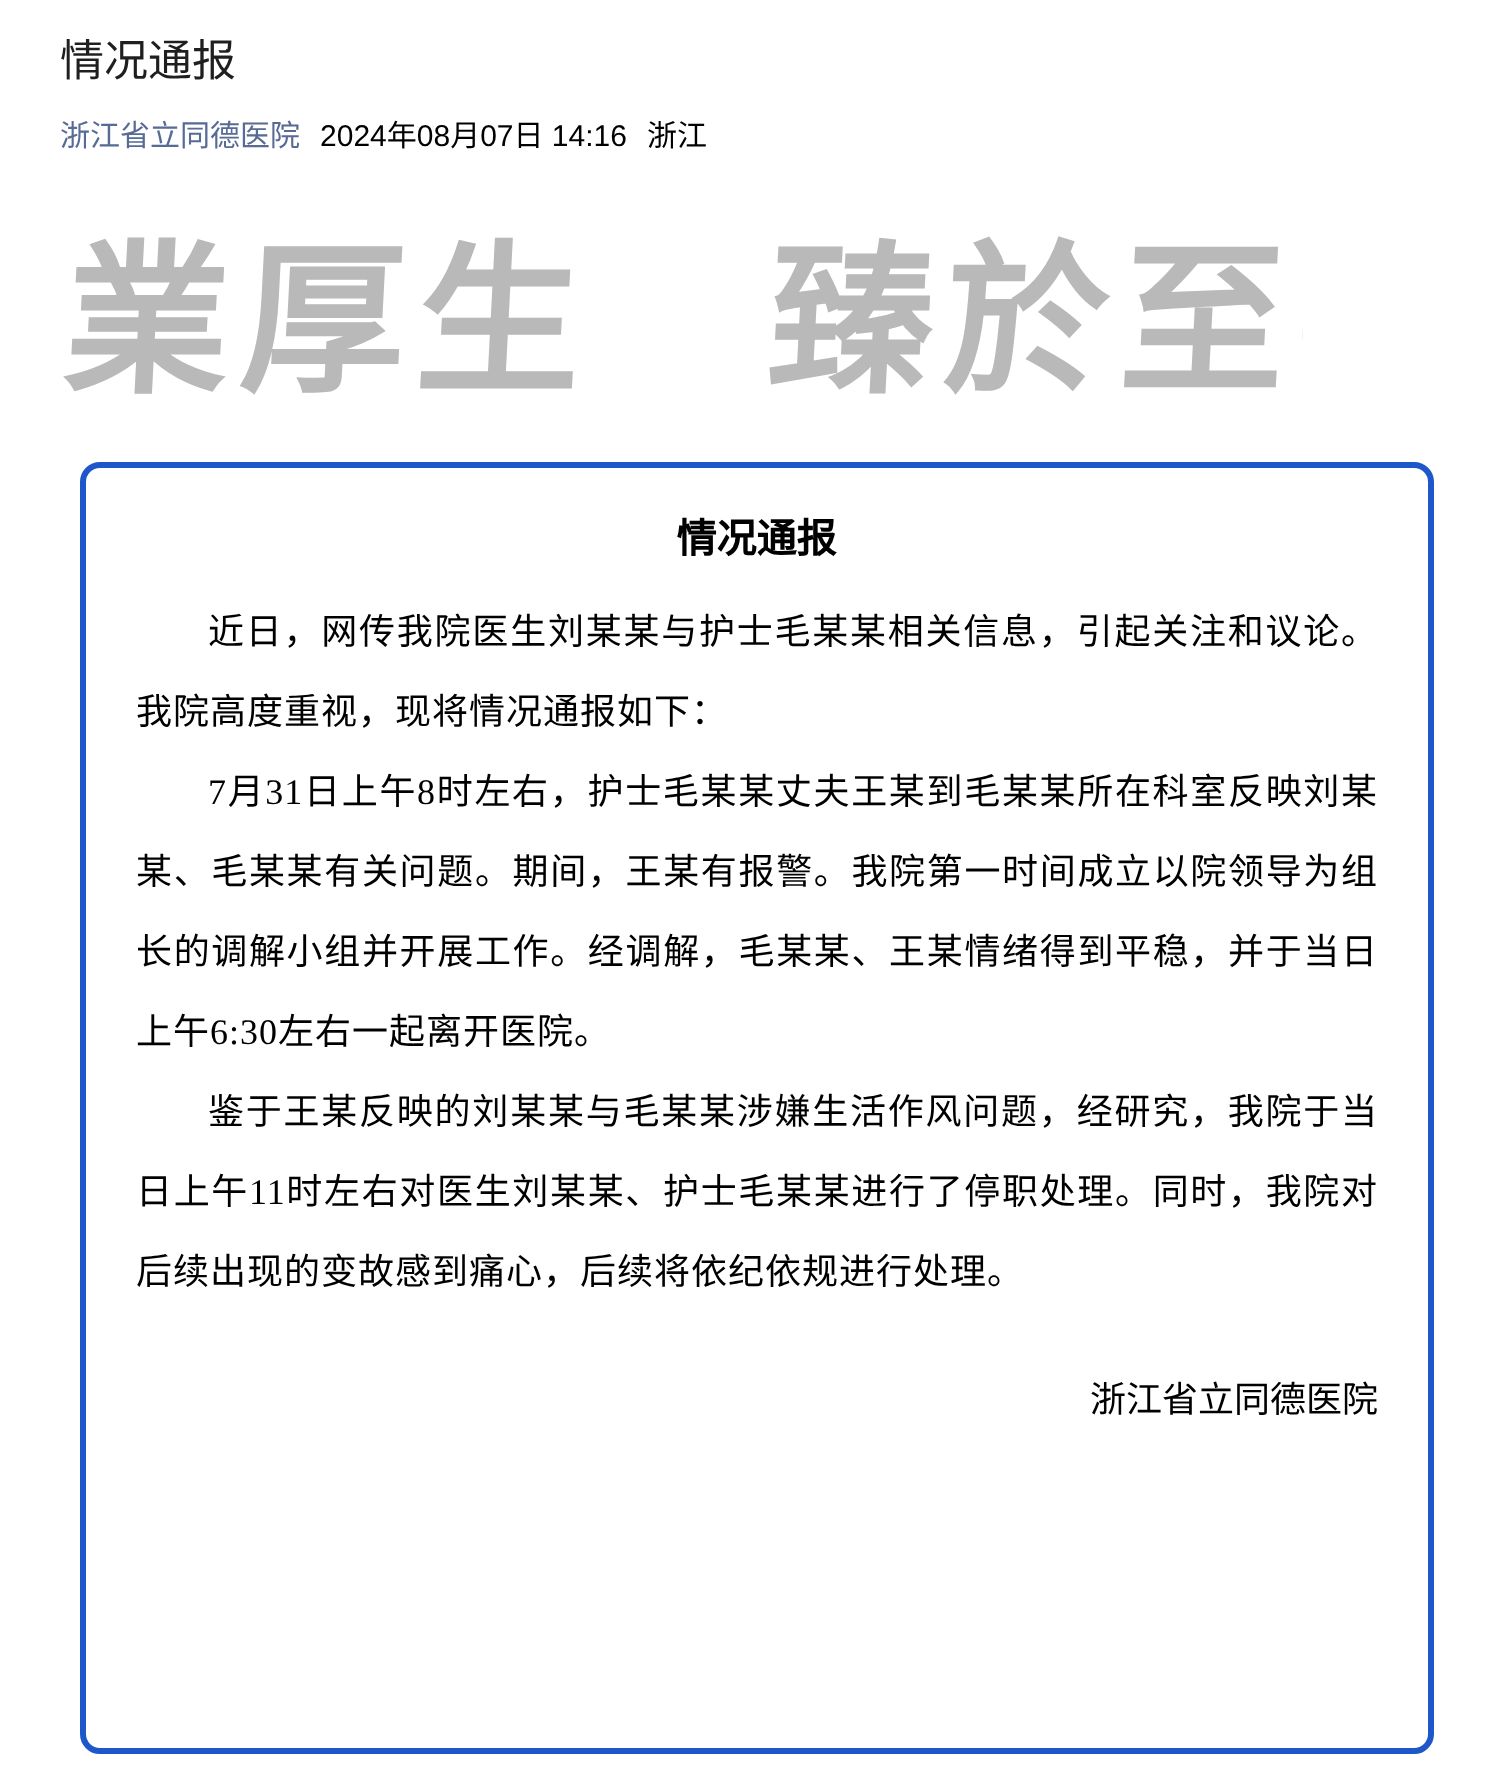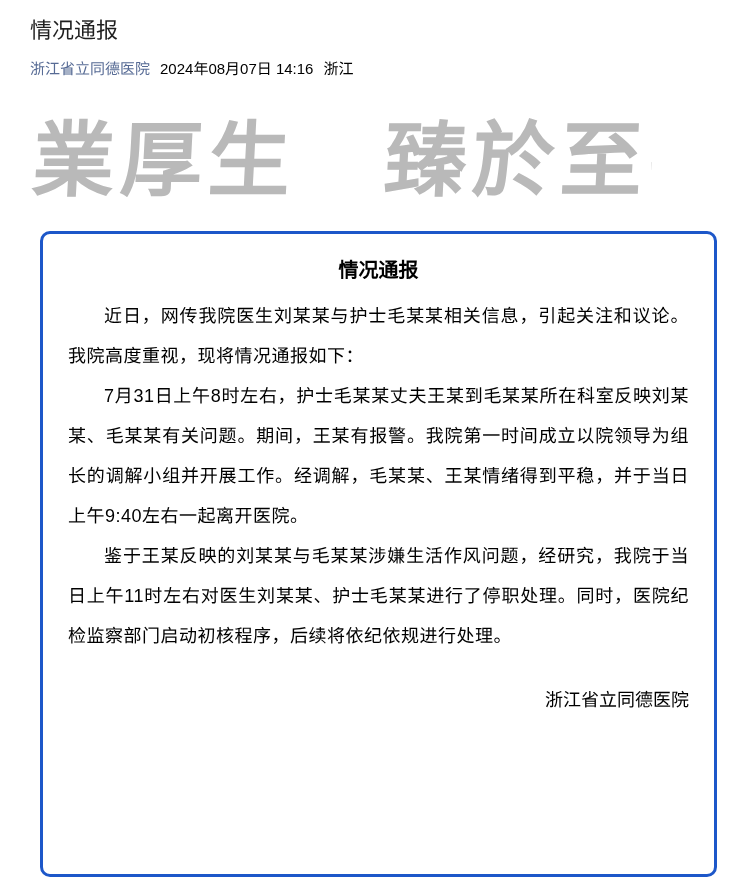--- a/index.html
+++ b/index.html
@@ -74,21 +74,21 @@
     text-align: center;
     font-size: 20px;
     line-height: 28px;
     font-weight: 700;
     color: #000000;
     margin: 0 0 12px 0;
     font-family: "Liberation Sans", sans-serif;
   }
   .notice-body p {
     margin: 0;
-    font-family: Liberation Sans, sans-serif;
+    font-family: Liberation Serif, serif;
     font-size: 18px;
     line-height: 40px;
     color: #000000;
     text-align: justify;
     text-indent: 2em;
     letter-spacing: 0.5px;
   }
   .signature {
     margin-top: 22px;
     text-align: right;
@@ -113,22 +113,22 @@
     <span class="meta-text">浙江</span>
   </div>
 
   <div class="calligraphy">精業厚生　臻於至善</div>
 
   <div class="notice-card">
     <h2 class="notice-title">情况通报</h2>
 
     <div class="notice-body">
       <p>近日，网传我院医生刘某某与护士毛某某相关信息，引起关注和议论。我院高度重视，现将情况通报如下：</p>
-      <p>7月31日上午8时左右，护士毛某某丈夫王某到毛某某所在科室反映刘某某、毛某某有关问题。期间，王某有报警。我院第一时间成立以院领导为组长的调解小组并开展工作。经调解，毛某某、王某情绪得到平稳，并于当日上午9:40左右一起离开医院。</p>
-      <p>鉴于王某反映的刘某某与毛某某涉嫌生活作风问题，经研究，我院于当日上午11时左右对医生刘某某、护士毛某某进行了停职处理。同时，医院纪检监察部门启动初核程序，后续将依纪依规进行处理。</p>
+      <p>7月31日上午8时左右，护士毛某某丈夫王某到毛某某所在科室反映刘某某、毛某某有关问题。期间，王某有报警。我院第一时间成立以院领导为组长的调解小组并开展工作。经调解，毛某某、王某情绪得到平稳，并于当日上午6:30左右一起离开医院。</p>
+      <p>鉴于王某反映的刘某某与毛某某涉嫌生活作风问题，经研究，我院于当日上午11时左右对医生刘某某、护士毛某某进行了停职处理。同时，我院对后续出现的变故感到痛心，后续将依纪依规进行处理。</p>
     </div>
 
     <div class="signature">
       <div class="sig-line">浙江省立同德医院</div>
     </div>
   </div>
 
 </div>
 
 </body></html>

